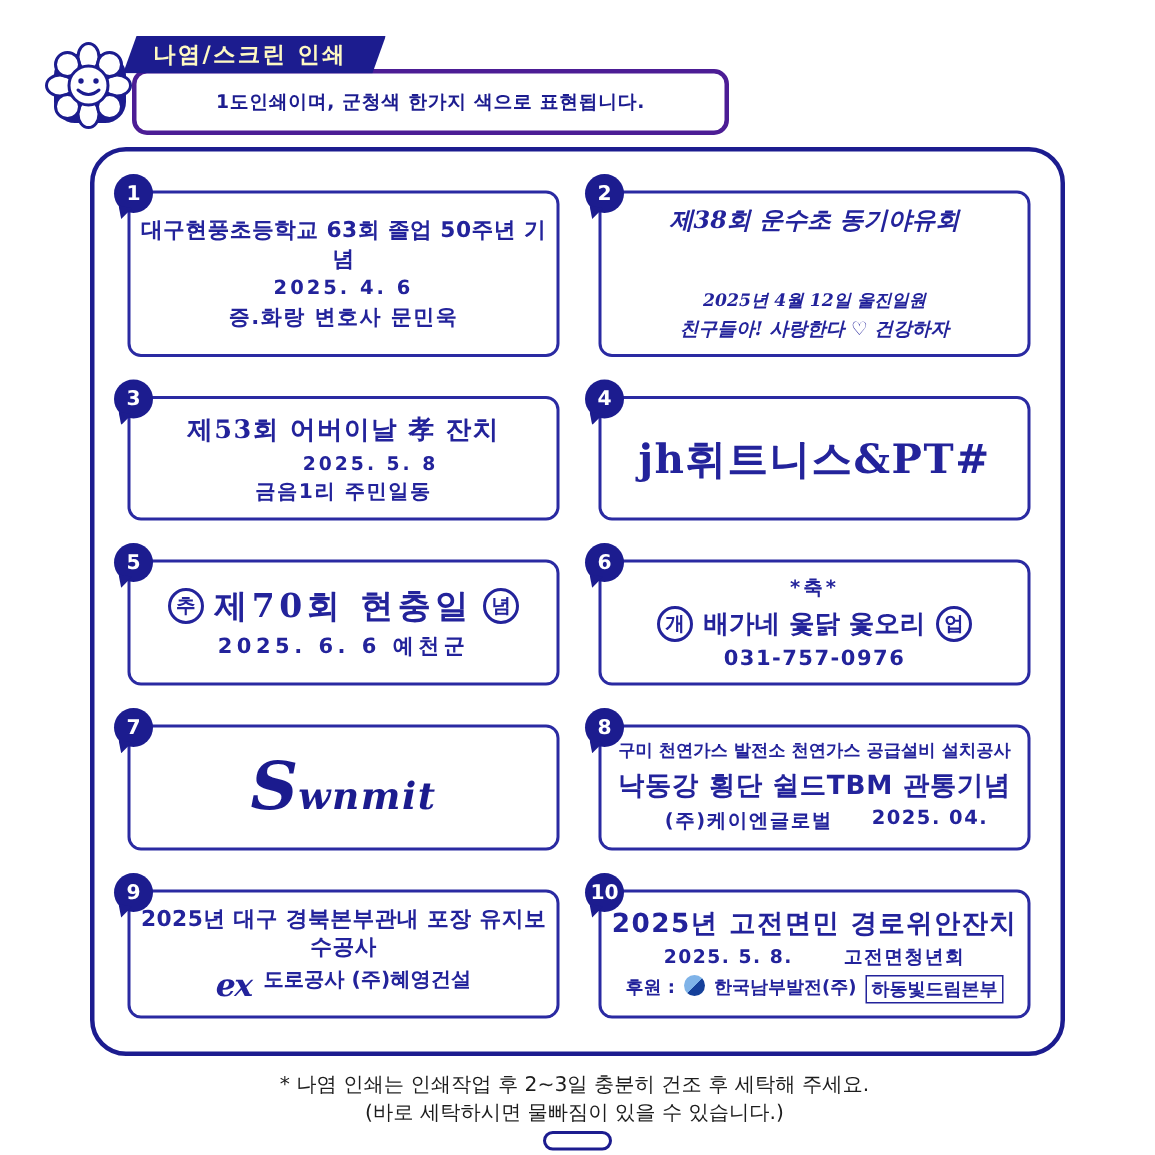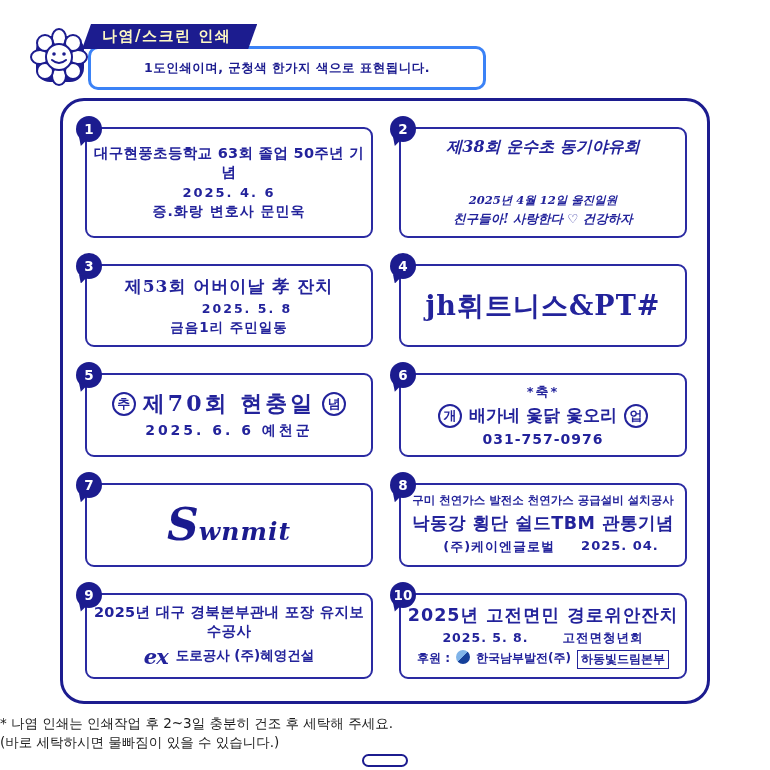--- a/index.html
+++ b/index.html
@@ -6,21 +6,21 @@
   html,body { background:#ffffff; }
   .page {
     position:relative; width:770px; height:770px; background:#ffffff;
     font-family:"DejaVu Sans","Liberation Sans",sans-serif; color:#23239b; overflow:hidden;
   }
 
   
   .header { position:absolute; left:30px; top:24px; width:460px; height:68px; }
   .header-box {
     position:absolute; left:58px; top:22px; width:398px; height:44px; background:#fff;
-    border:3px solid #3b82f6; border-radius:10px; display:flex; align-items:center; justify-content:center;
+    border:3px solid #4c1d95; border-radius:10px; display:flex; align-items:center; justify-content:center;
   }
   .header-sub { font-size:12.5px; font-weight:bold; color:#1c1c8f; letter-spacing:0.5px; }
   .banner {
     position:absolute; left:52px; top:0; height:25px; padding:0 26px 0 20px; background:#1c1c8f;
     color:#fef9c3; font-weight:bold; font-size:15px; letter-spacing:1.5px; display:flex; align-items:center;
     clip-path:polygon(9px 0, 100% 0, calc(100% - 9px) 100%, 0 100%); z-index:3;
   }
   .flower-wrap { position:absolute; left:0; top:4px; width:58px; height:58px; z-index:4; }
 
   
@@ -72,35 +72,35 @@
 
   .b7-row { display:flex; align-items:baseline; color:#1b1b8e; }
   .b7-s { font-size:44px; font-weight:bold; font-style:italic; font-family:"DejaVu Serif","Liberation Serif",serif; line-height:1; }
   .b7-rest { font-size:25px; font-weight:bold; font-style:italic; font-family:"DejaVu Serif","Liberation Serif",serif; letter-spacing:1px; }
 
   .b8-l1 { font-size:11.5px; font-weight:bold; }
   .b8-l2 { font-size:17.5px; font-weight:bold; letter-spacing:0.5px; }
   .b8-l3 { display:flex; gap:26px; font-size:13px; font-weight:bold; letter-spacing:1px;margin-left:16px; }
 
   .b9-l1 { font-size:14.5px; font-weight:bold; letter-spacing:0.3px; }
-  .b9-row { display:flex; align-items:center; gap:8px; }
+  .b9-row { display:flex; align-items:flex-start; gap:8px; }
   .ex-logo { font-size:21px; font-weight:bold; font-style:italic; font-family:"DejaVu Serif","Liberation Serif",serif; letter-spacing:-1px; }
   .b9-l2 { font-size:13.5px; font-weight:bold; }
 
   .b10-l1 { font-size:17.5px; font-weight:bold; letter-spacing:1px; }
   .b10-l2 { display:flex; gap:34px; font-size:12.5px; font-weight:bold; letter-spacing:1px; }
   .b10-l3 { display:flex; align-items:flex-start; gap:6px; font-size:12px; font-weight:bold; }
   .kospo-logo {
     width:14px; height:14px; border-radius:50%;
     background:linear-gradient(135deg,#7fb3e8 0 50%, #15409a 50% 100%); display:inline-block;
   }
   .sponsor-box { border:1.5px solid #23239b; padding:0 3px; }
 
   
-  .footnote { position:absolute; left:0; top:714px; width:766px; color:#1d1d1d; }
+  .footnote { position:absolute; left:0; top:714px; width:766px; text-align:center; color:#1d1d1d; }
   .footnote .fn1 { font-size:13.5px; line-height:19px; }
   .footnote .fn2 { font-size:13.5px; line-height:19px; }
   .bottom-tab {
     position:absolute; left:50%; transform:translateX(-50%); top:754px;
     width:46px; height:13px; border:2.5px solid #1c1c8f; border-radius:7px; background:#fff;
   }
 </style>
 </head>
 <body>
 

